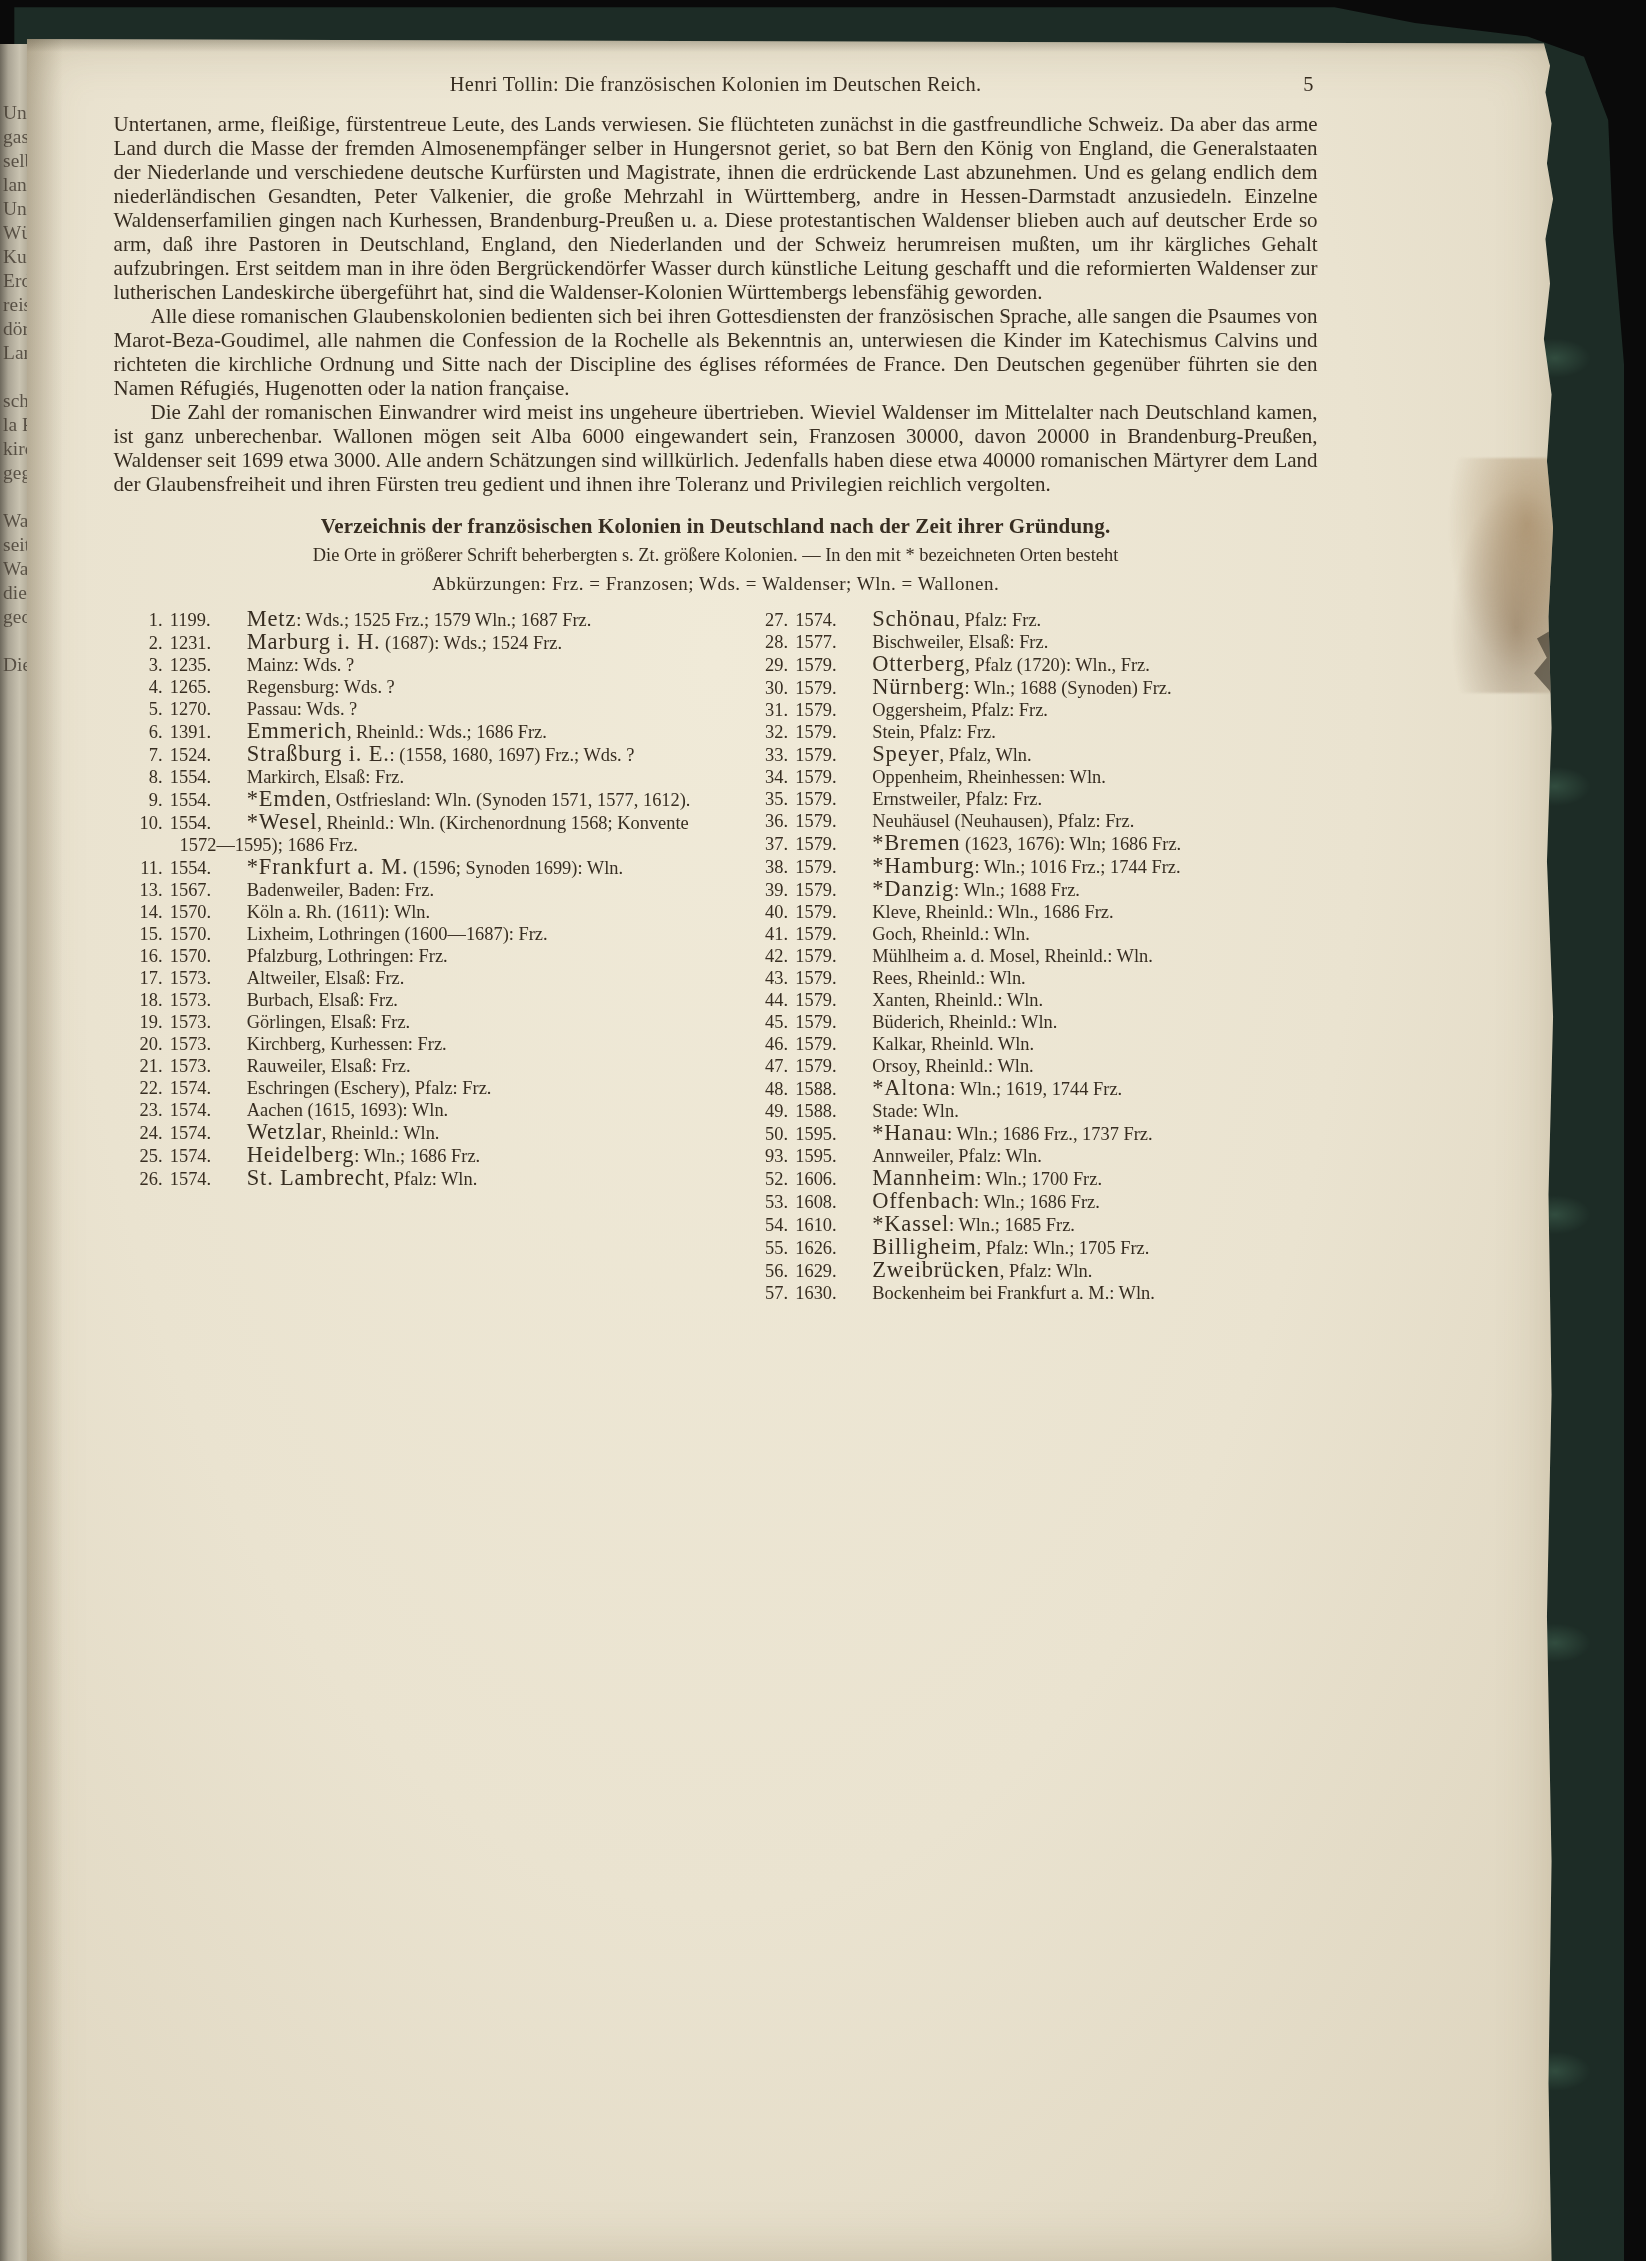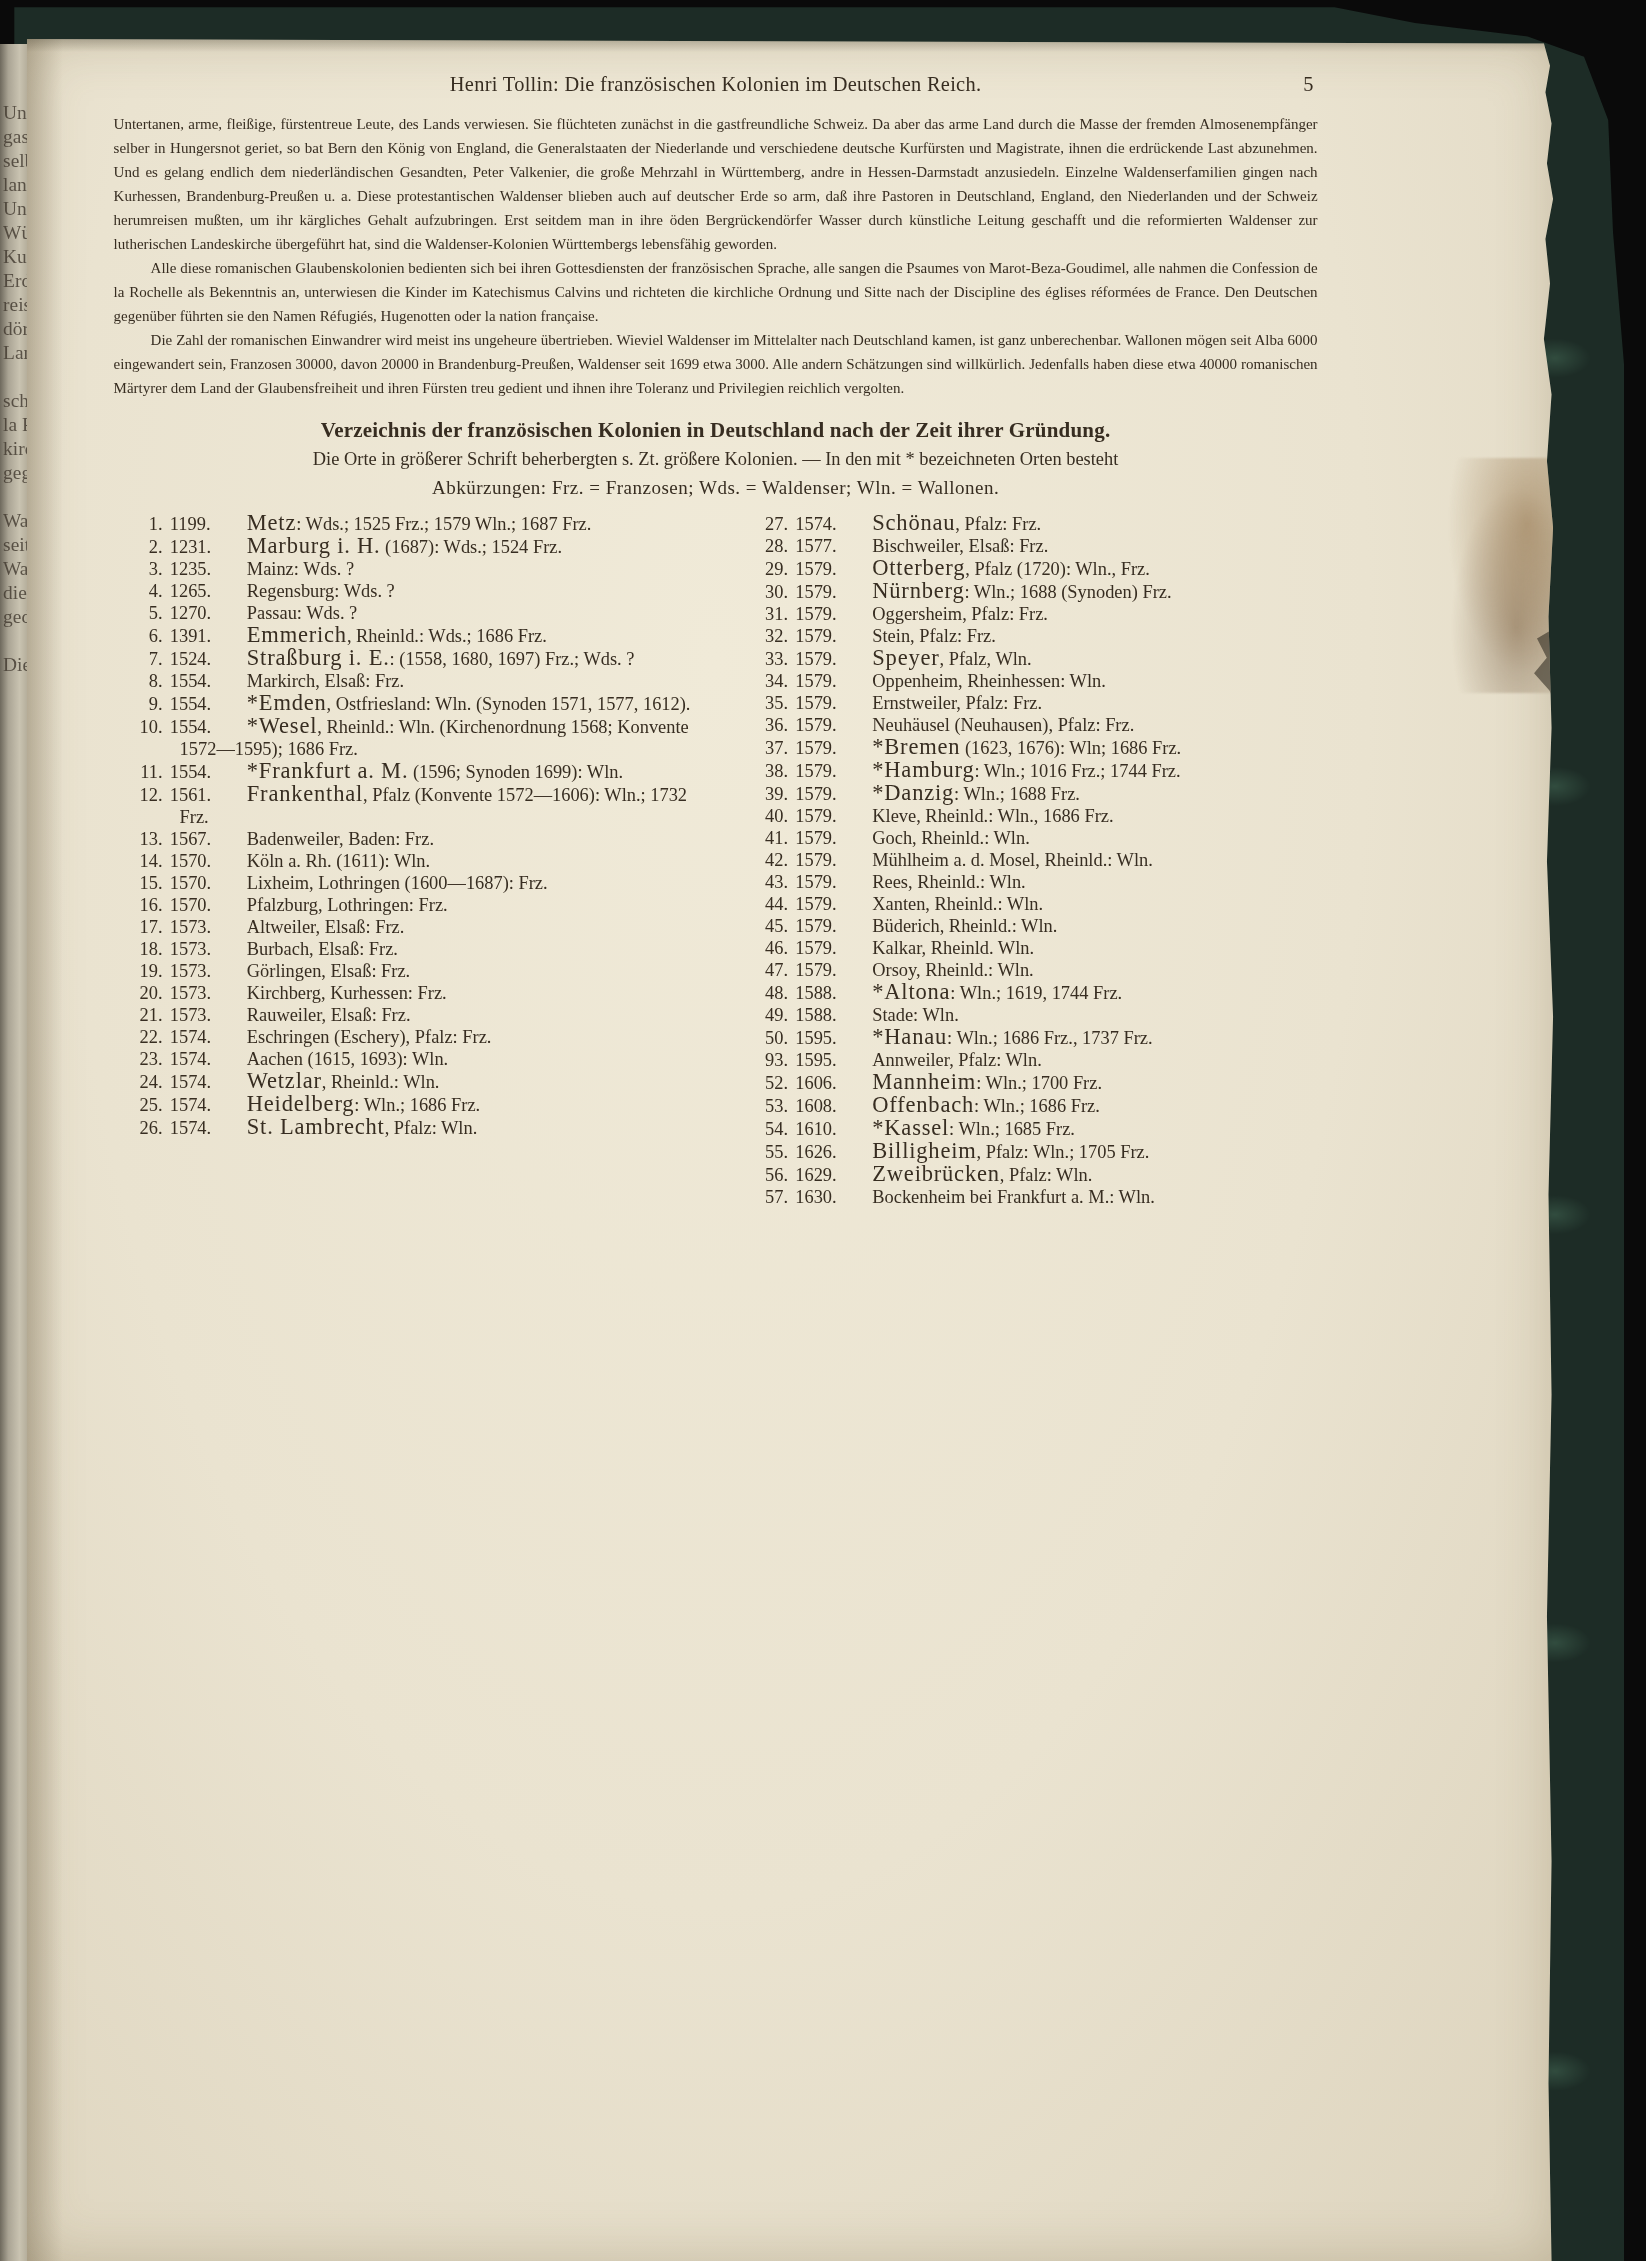--- a/index.html
+++ b/index.html
@@ -48,21 +48,21 @@
   .tear{position:absolute;right:-2px;top:588px;width:24.5px;height:77px;background:#27221a;
     clip-path:polygon(100% 0,20% 15%,60% 40%,8% 60%,70% 82%,100% 100%);opacity:.55;}
 
   
   .content{position:absolute;left:87px;top:29px;width:1204px;color:#372d21;}
   .header-row{position:relative;height:32px;}
   .header-title{text-align:center;font-size:20.4px;letter-spacing:0.3px;line-height:32px;}
   .page-num{position:absolute;right:4.1px;top:0;font-size:20.4px;line-height:32px;}
 
   .body-text{margin-top:12.3px;}
-  .body-text p{margin:0;font-size:15px;line-height:24px;text-align:justify;text-indent:37px;
+  .body-text p{margin:0;font-size:21px;line-height:24px;text-align:justify;text-indent:37px;
     hyphens:none;}
   .body-text p.first{text-indent:0;}
 
   .section{margin-top:16.3px;}
   .section-heading{text-align:center;font-weight:bold;font-size:21px;letter-spacing:0.2px;line-height:26.6px;}
   .note{text-align:center;font-size:18.4px;line-height:22px;}
   .note.n1{margin-top:5.1px;}
   .abbr{text-align:center;font-size:19px;line-height:23.5px;margin-top:6.1px;letter-spacing:0.5px;}
 
   .columns{display:flex;margin-top:12.3px;align-items:flex-start;}
@@ -143,21 +143,20 @@
               <div class="entry"><span class="no">2.</span><span class="year">1231.</span><span class="pname large">Marburg i. H.</span><span class="rest"> (1687): Wds.; 1524 Frz.</span></div>
               <div class="entry"><span class="no">3.</span><span class="year">1235.</span><span class="rest">Mainz: Wds. ?</span></div>
               <div class="entry"><span class="no">4.</span><span class="year">1265.</span><span class="rest">Regensburg: Wds. ?</span></div>
               <div class="entry"><span class="no">5.</span><span class="year">1270.</span><span class="rest">Passau: Wds. ?</span></div>
               <div class="entry"><span class="no">6.</span><span class="year">1391.</span><span class="pname large">Emmerich</span><span class="rest">, Rheinld.: Wds.; 1686 Frz.</span></div>
               <div class="entry"><span class="no">7.</span><span class="year">1524.</span><span class="pname large">Straßburg i. E.</span><span class="rest">: (1558, 1680, 1697) Frz.; Wds. ?</span></div>
               <div class="entry"><span class="no">8.</span><span class="year">1554.</span><span class="rest">Markirch, Elsaß: Frz.</span></div>
               <div class="entry"><span class="no">9.</span><span class="year">1554.</span><span class="pname large">*Emden</span><span class="rest">, Ostfriesland: Wln. (Synoden 1571, 1577, 1612).</span></div>
               <div class="entry"><span class="no">10.</span><span class="year">1554.</span><span class="pname large">*Wesel</span><span class="rest">, Rheinld.: Wln. (Kirchenordnung 1568; Konvente 1572—1595); 1686 Frz.</span></div>
               <div class="entry"><span class="no">11.</span><span class="year">1554.</span><span class="pname large">*Frankfurt a. M.</span><span class="rest"> (1596; Synoden 1699): Wln.</span></div>
-              <div class="entry"><span class="no">12.</span><span class="year">1561.</span><span class="pname large">Frankenthal</span><span class="rest">, Pfalz (Konvente 1572—1606): Wln.; 1732 Frz.</span></div>
               <div class="entry"><span class="no">13.</span><span class="year">1567.</span><span class="rest">Badenweiler, Baden: Frz.</span></div>
               <div class="entry"><span class="no">14.</span><span class="year">1570.</span><span class="rest">Köln a. Rh. (1611): Wln.</span></div>
               <div class="entry"><span class="no">15.</span><span class="year">1570.</span><span class="rest">Lixheim, Lothringen (1600—1687): Frz.</span></div>
               <div class="entry"><span class="no">16.</span><span class="year">1570.</span><span class="rest">Pfalzburg, Lothringen: Frz.</span></div>
               <div class="entry"><span class="no">17.</span><span class="year">1573.</span><span class="rest">Altweiler, Elsaß: Frz.</span></div>
               <div class="entry"><span class="no">18.</span><span class="year">1573.</span><span class="rest">Burbach, Elsaß: Frz.</span></div>
               <div class="entry"><span class="no">19.</span><span class="year">1573.</span><span class="rest">Görlingen, Elsaß: Frz.</span></div>
               <div class="entry"><span class="no">20.</span><span class="year">1573.</span><span class="rest">Kirchberg, Kurhessen: Frz.</span></div>
               <div class="entry"><span class="no">21.</span><span class="year">1573.</span><span class="rest">Rauweiler, Elsaß: Frz.</span></div>
               <div class="entry"><span class="no">22.</span><span class="year">1574.</span><span class="rest">Eschringen (Eschery), Pfalz: Frz.</span></div>

